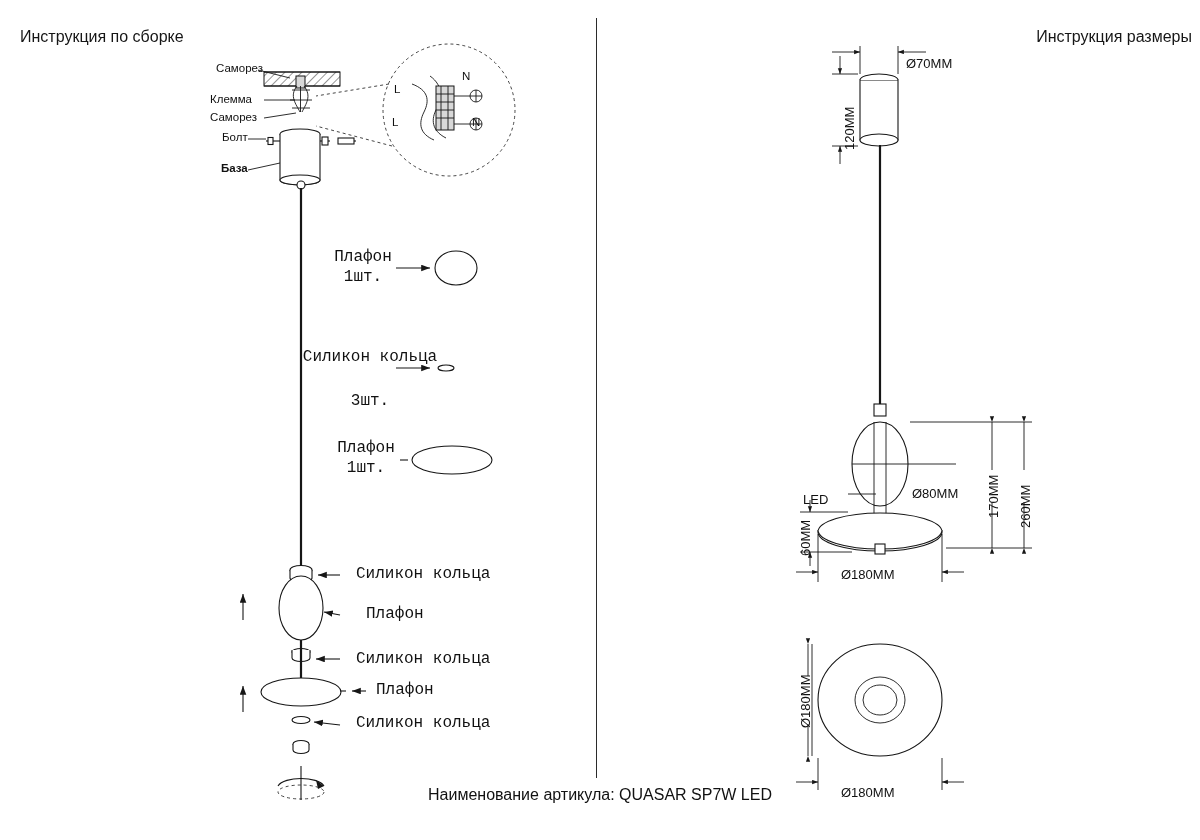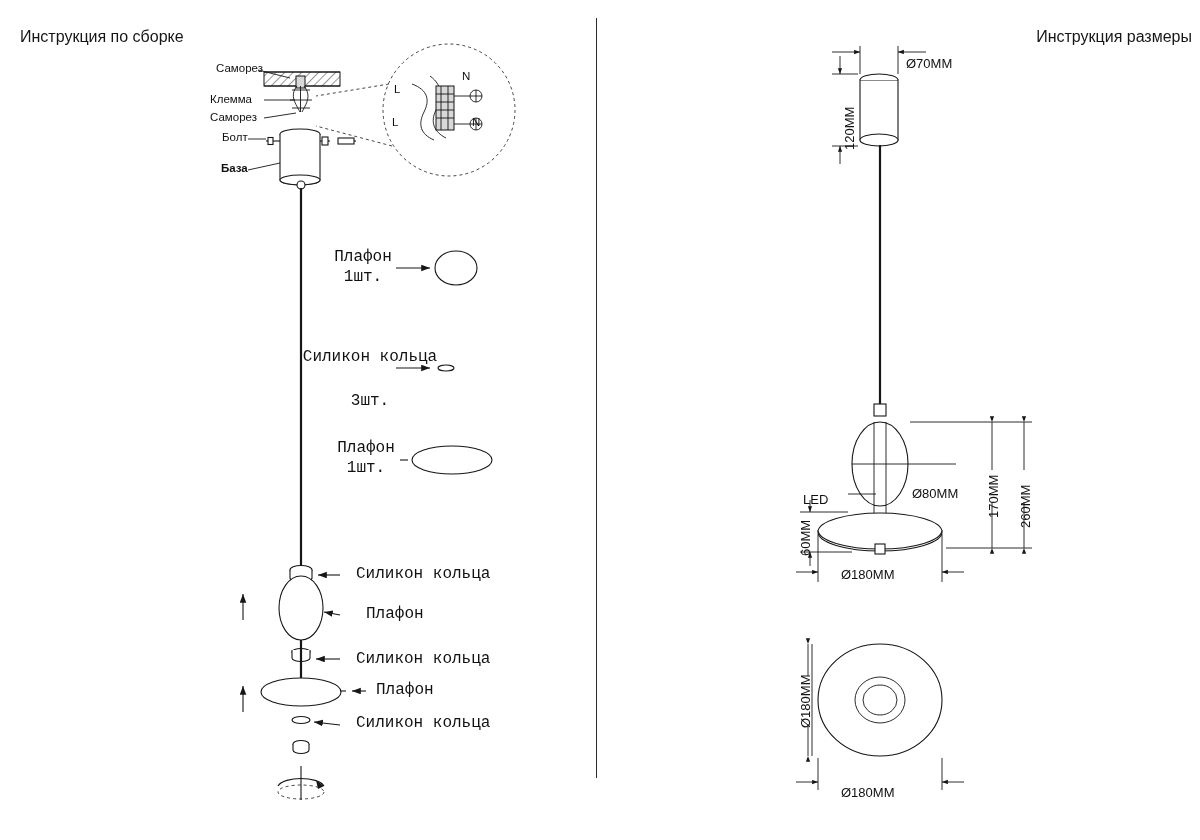--- a/index.html
+++ b/index.html
@@ -68,20 +68,21 @@
 </style>
 </head>
 <body>
 
 <div id="sheet">
 
   <div class="divider"></div>
 
   <div class="title" id="title-left">Инструкция по сборке</div>
   <div class="title" id="title-right">Инструкция размеры</div>
+  <div id="footer">Наименование артикула: QUASAR SP7W LED</div>
 
   <svg width="600" height="840" viewBox="0 0 600 840">
     <defs>
       <pattern id="hatchpat" width="6" height="6" patternUnits="userSpaceOnUse" patternTransform="rotate(45)">
         <line x1="0" y1="0" x2="0" y2="6" stroke="#161616" stroke-width="0.9"></line>
       </pattern>
       <marker id="arrow" markerWidth="9" markerHeight="9" refX="8" refY="3" orient="auto">
         <path d="M0,0 L8,3 L0,6 z" fill="#161616"></path>
       </marker>
       <marker id="arrowS" markerWidth="7" markerHeight="7" refX="6.5" refY="2.4" orient="auto">

